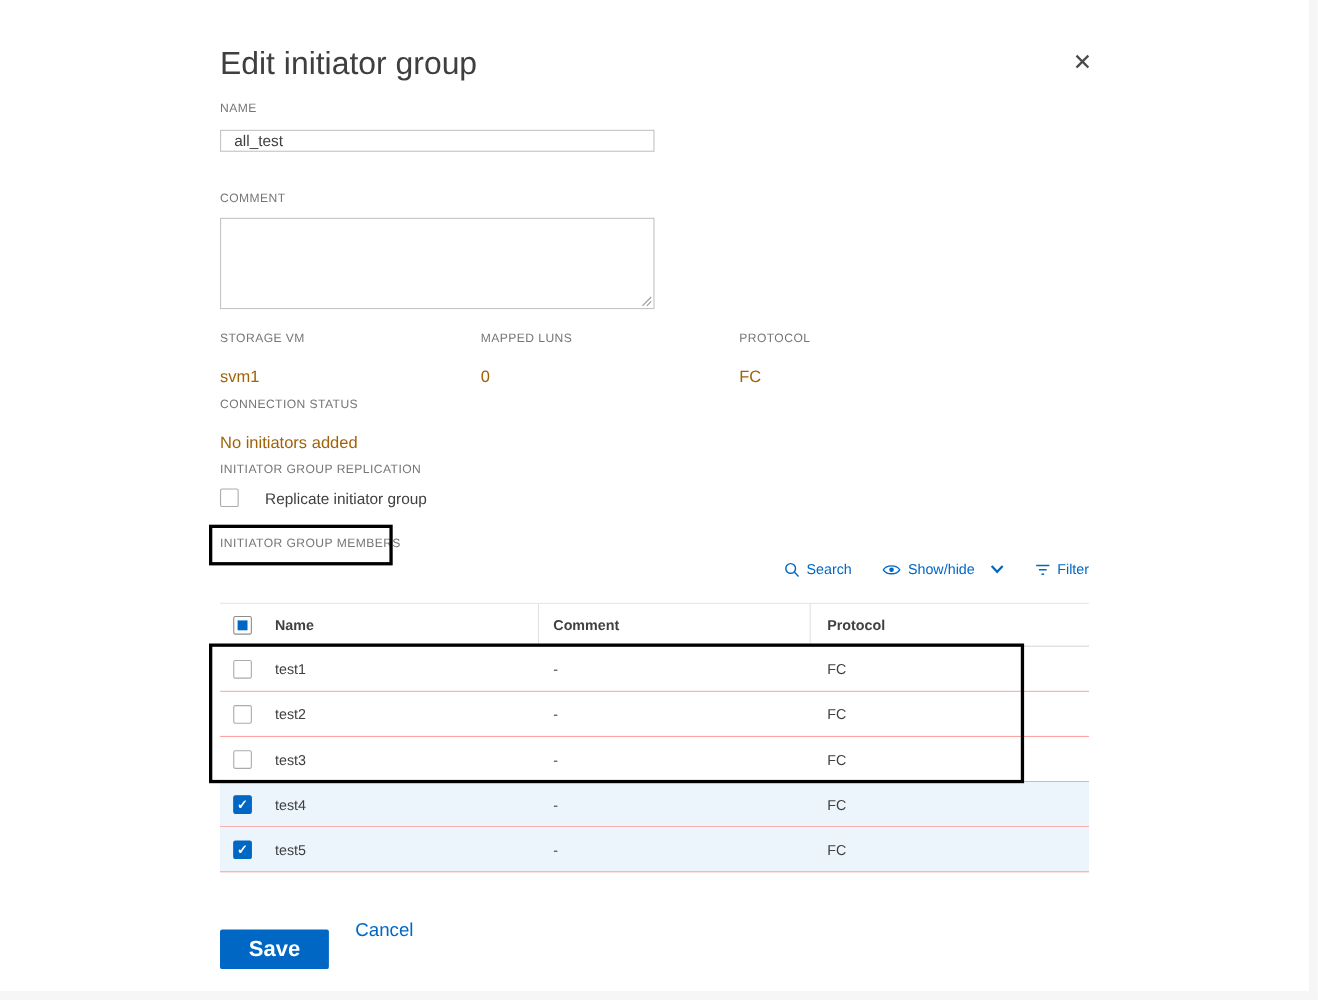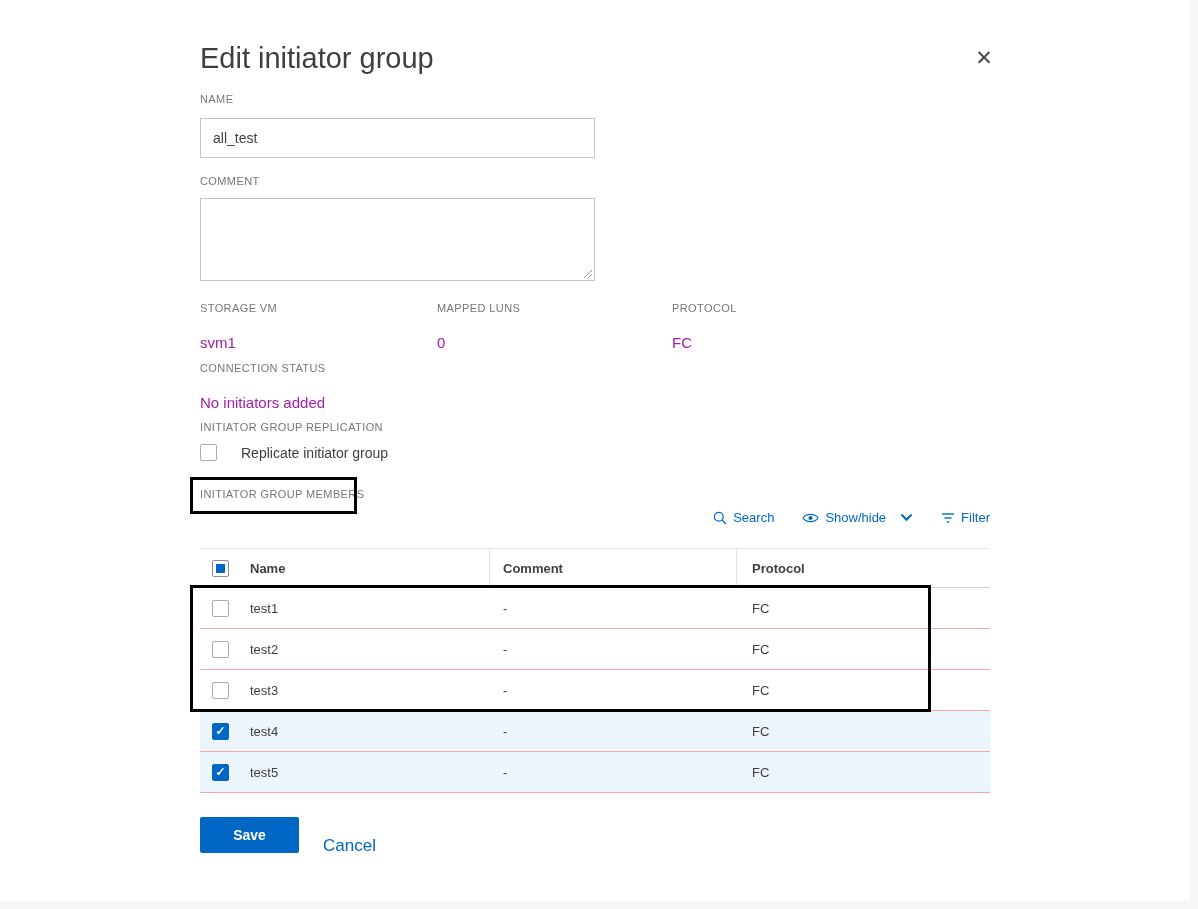--- a/index.html
+++ b/index.html
@@ -10,29 +10,29 @@
 
   .page-title { left:200px; top:42px; font-size:29px; font-weight:400; color:#3f3f3f; }
   .close-btn { left:968px; top:42px; width:32px; height:32px; background:none; border:none;
                font-size:21px; color:#4a4a4a; cursor:pointer; line-height:32px; text-align:center; }
 
   .field-label { font-size:11px; color:#767676; letter-spacing:.4px; }
   .lbl-name    { left:200px; top:93px;  }
   .lbl-comment { left:200px; top:175px; }
   .lbl-members { left:200px; top:488px; }
 
-  .text-input { left:200px; top:118px; width:395px; height:40px; border:1px solid #c4c4c4;
+  .text-input { left:200px; top:118px; width:395px; height:20px; border:1px solid #c4c4c4;
                 padding:0 12px; font-size:14px; color:#404040; font-family:inherit; outline:none; }
   .comment-wrap { left:200px; top:198px; width:395px; height:83px; }
   .comment-area { width:395px; height:83px; border:1px solid #c4c4c4; resize:none;
                   font-family:inherit; font-size:14px; padding:8px 12px; outline:none; }
   .grip { position:absolute; right:2px; bottom:2px; pointer-events:none; }
 
   .info-group { display:flex; flex-direction:column; gap:20px; }
-  .info-value { font-size:15px; color:#a21caf; }
+  .info-value { font-size:15px; color:#a16207; }
   .ig-svm    { left:200px; top:302px; }
   .ig-luns   { left:437px; top:302px; }
   .ig-proto  { left:672px; top:302px; }
   .ig-status { left:200px; top:362px; }
   .ig-repl   { left:200px; top:421px; }
 
   .check-row { left:200px; top:444px; display:flex; align-items:center; gap:24px; font-size:14px; }
 
   .checkbox { display:inline-flex; width:17px; height:17px; border:1px solid #ababab; border-radius:2px;
               background:#fff; align-items:center; justify-content:center; font-size:12px; font-weight:700;
@@ -55,22 +55,22 @@
   .col-check    { width:50px;  padding-left:12px; display:flex; align-items:center; }
   .col-name     { width:240px; }
   .col-comment  { width:247px; padding-left:13px; }
   .col-protocol { width:253px; padding-left:15px; }
   .thead .col-name, .thead .col-comment { border-right:1px solid #e2e2e2; }
 
   .annotation { border:3px solid #000; background:transparent; pointer-events:none; z-index:20; }
   .anno-members { left:190px; top:477px; width:167px; height:37px; }
   .anno-rows    { left:190px; top:585px; width:741px; height:127px; }
 
-  .save-btn { left:200px; top:817px; width:99px; height:36px; background:var(--accent,#0067C5); color:#fff;
-              border:none; border-radius:2px; font-size:14px; font-weight:700; font-family:inherit; cursor:pointer; }
+  .save-btn { left:200px; top:845px; width:99px; height:36px; background:var(--accent,#0067C5); color:#fff;
+              border:none; border-radius:2px; font-size:20px; font-weight:700; font-family:inherit; cursor:pointer; }
   .cancel-link { left:323px; top:837px; font-size:17px; color:var(--accent,#0067C5); cursor:pointer; line-height:17px; }
 
   .vscroll { right:0; top:0; width:8px; height:909px; background:#f6f6f6; }
   .hscroll { left:0; bottom:0; width:1198px; height:8px; background:#f6f6f6; }
 </style>
 </head>
 <body>
 
 <div class="stage">
 

